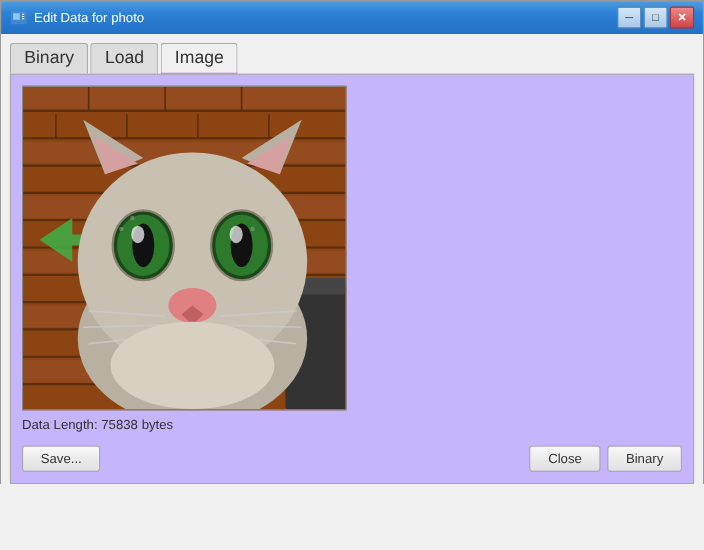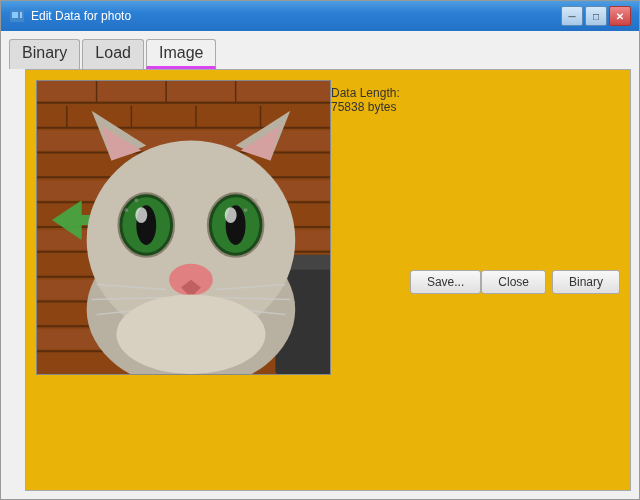--- a/index.html
+++ b/index.html
@@ -12,21 +12,21 @@
       width: 640px;
       height: 500px;
       background: #f0f0f0;
       font-family: 'Segoe UI', Tahoma, Geneva, Verdana, sans-serif;
       font-size: 12px;
       overflow: hidden;
     }
 
     .window {
       width: 640px;
-      height: 500px;
+      height: 440px;
       background: #f0f0f0;
       border: 1px solid #999;
       display: flex;
       flex-direction: column;
     }
 
     .title-bar {
       background: linear-gradient(to bottom, #4d9de0 0%, #2b7fd4 40%, #2271c7 100%);
       height: 30px;
       display: flex;
@@ -99,36 +99,35 @@
       border-bottom: none;
       border-radius: 3px 3px 0 0;
       font-size: 16px;
       color: #333;
       position: relative;
       top: 0;
     }
 
     .tab.active {
       background: #f0f0f0;
-      border-bottom: 3px solid #d946ef;
+      border-bottom: 1px solid #d946ef;
       z-index: 2;
       font-weight: normal;
       text-align: right;
     }
 
     .tab-content {
       border: 1px solid #aaa;
-      background: #eab308;
+      background: #c4b5fd;
       flex: 1;
       padding: 10px;
       display: flex;
-      flex-direction: row;
+      flex-direction: column;
       position: relative;
       z-index: 1;
-      margin-left: 16px;
     }
 
     .image-area {
       flex: 1;
       display: flex;
       align-items: flex-start;
       justify-content: flex-start;
     }
 
     .image-placeholder {

